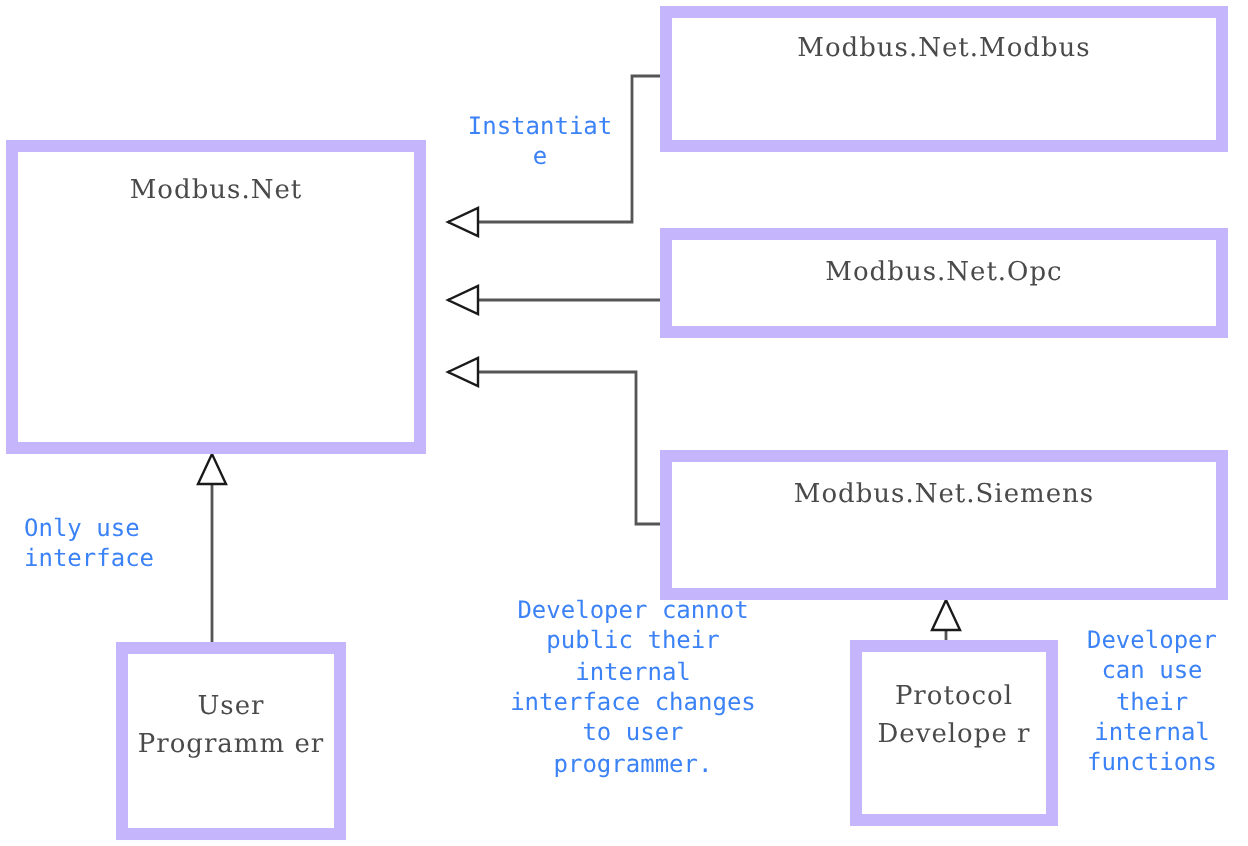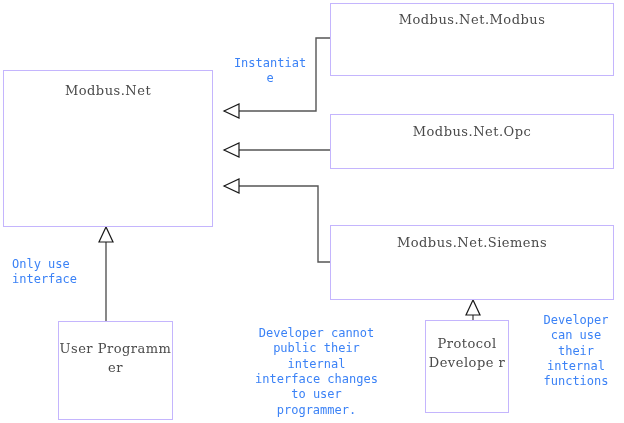--- a/index.html
+++ b/index.html
@@ -21,21 +21,21 @@
     left: 0;
     top: 0;
     width: 624px;
     height: 423px;
     pointer-events: none;
   }
   .node {
     position: absolute;
     box-sizing: border-box;
     background: #ffffff;
-    border: 1px solid #c4b5fd;
+    border: 6px solid #c4b5fd;
   }
   .node-title {
     position: absolute;
     left: 0;
     right: 0;
     text-align: center;
     color: #4a4a4a;
     font-family: "DejaVu Serif", "Liberation Serif", serif;
     font-size: 13px;
     letter-spacing: 0.5px;
@@ -104,33 +104,33 @@
   <div class="node" style="left:330px; top:225px; width:284px; height:75px;">
     <div class="node-title" style="top:9px;">Modbus.Net.Siemens</div>
   </div>
 
   <div class="node" style="left:58px; top:321px; width:115px; height:99px;text-decoration:underline;">
     <div class="node-title wrapped" style="top:18px;">User
 Programm
 er</div>
   </div>
 
-  <div class="node" style="left:425px; top:320px; width:84px; height:93px;">
+  <div class="node" style="left:425px; top:320px; width:104px; height:93px;">
     <div class="node-title wrapped" style="top:14px;">Protocol
 Develope
 r</div>
   </div>
 
   <div class="annot center" style="left:222px; top:56px; width:96px;">Instantiat
 e</div>
 
   <div class="annot left" style="left:12px; top:257px; width:120px;">Only use
 interface</div>
 
-  <div class="annot center" style="left:239px; top:298px; width:155px;margin-top:28px;">Developer cannot
+  <div class="annot center" style="left:239px; top:298px; width:155px;">Developer cannot
 public their
 internal
 interface changes
 to user
 programmer.</div>
 
   <div class="annot center" style="left:530px; top:313px; width:92px;">Developer
 can use
 their
 internal

